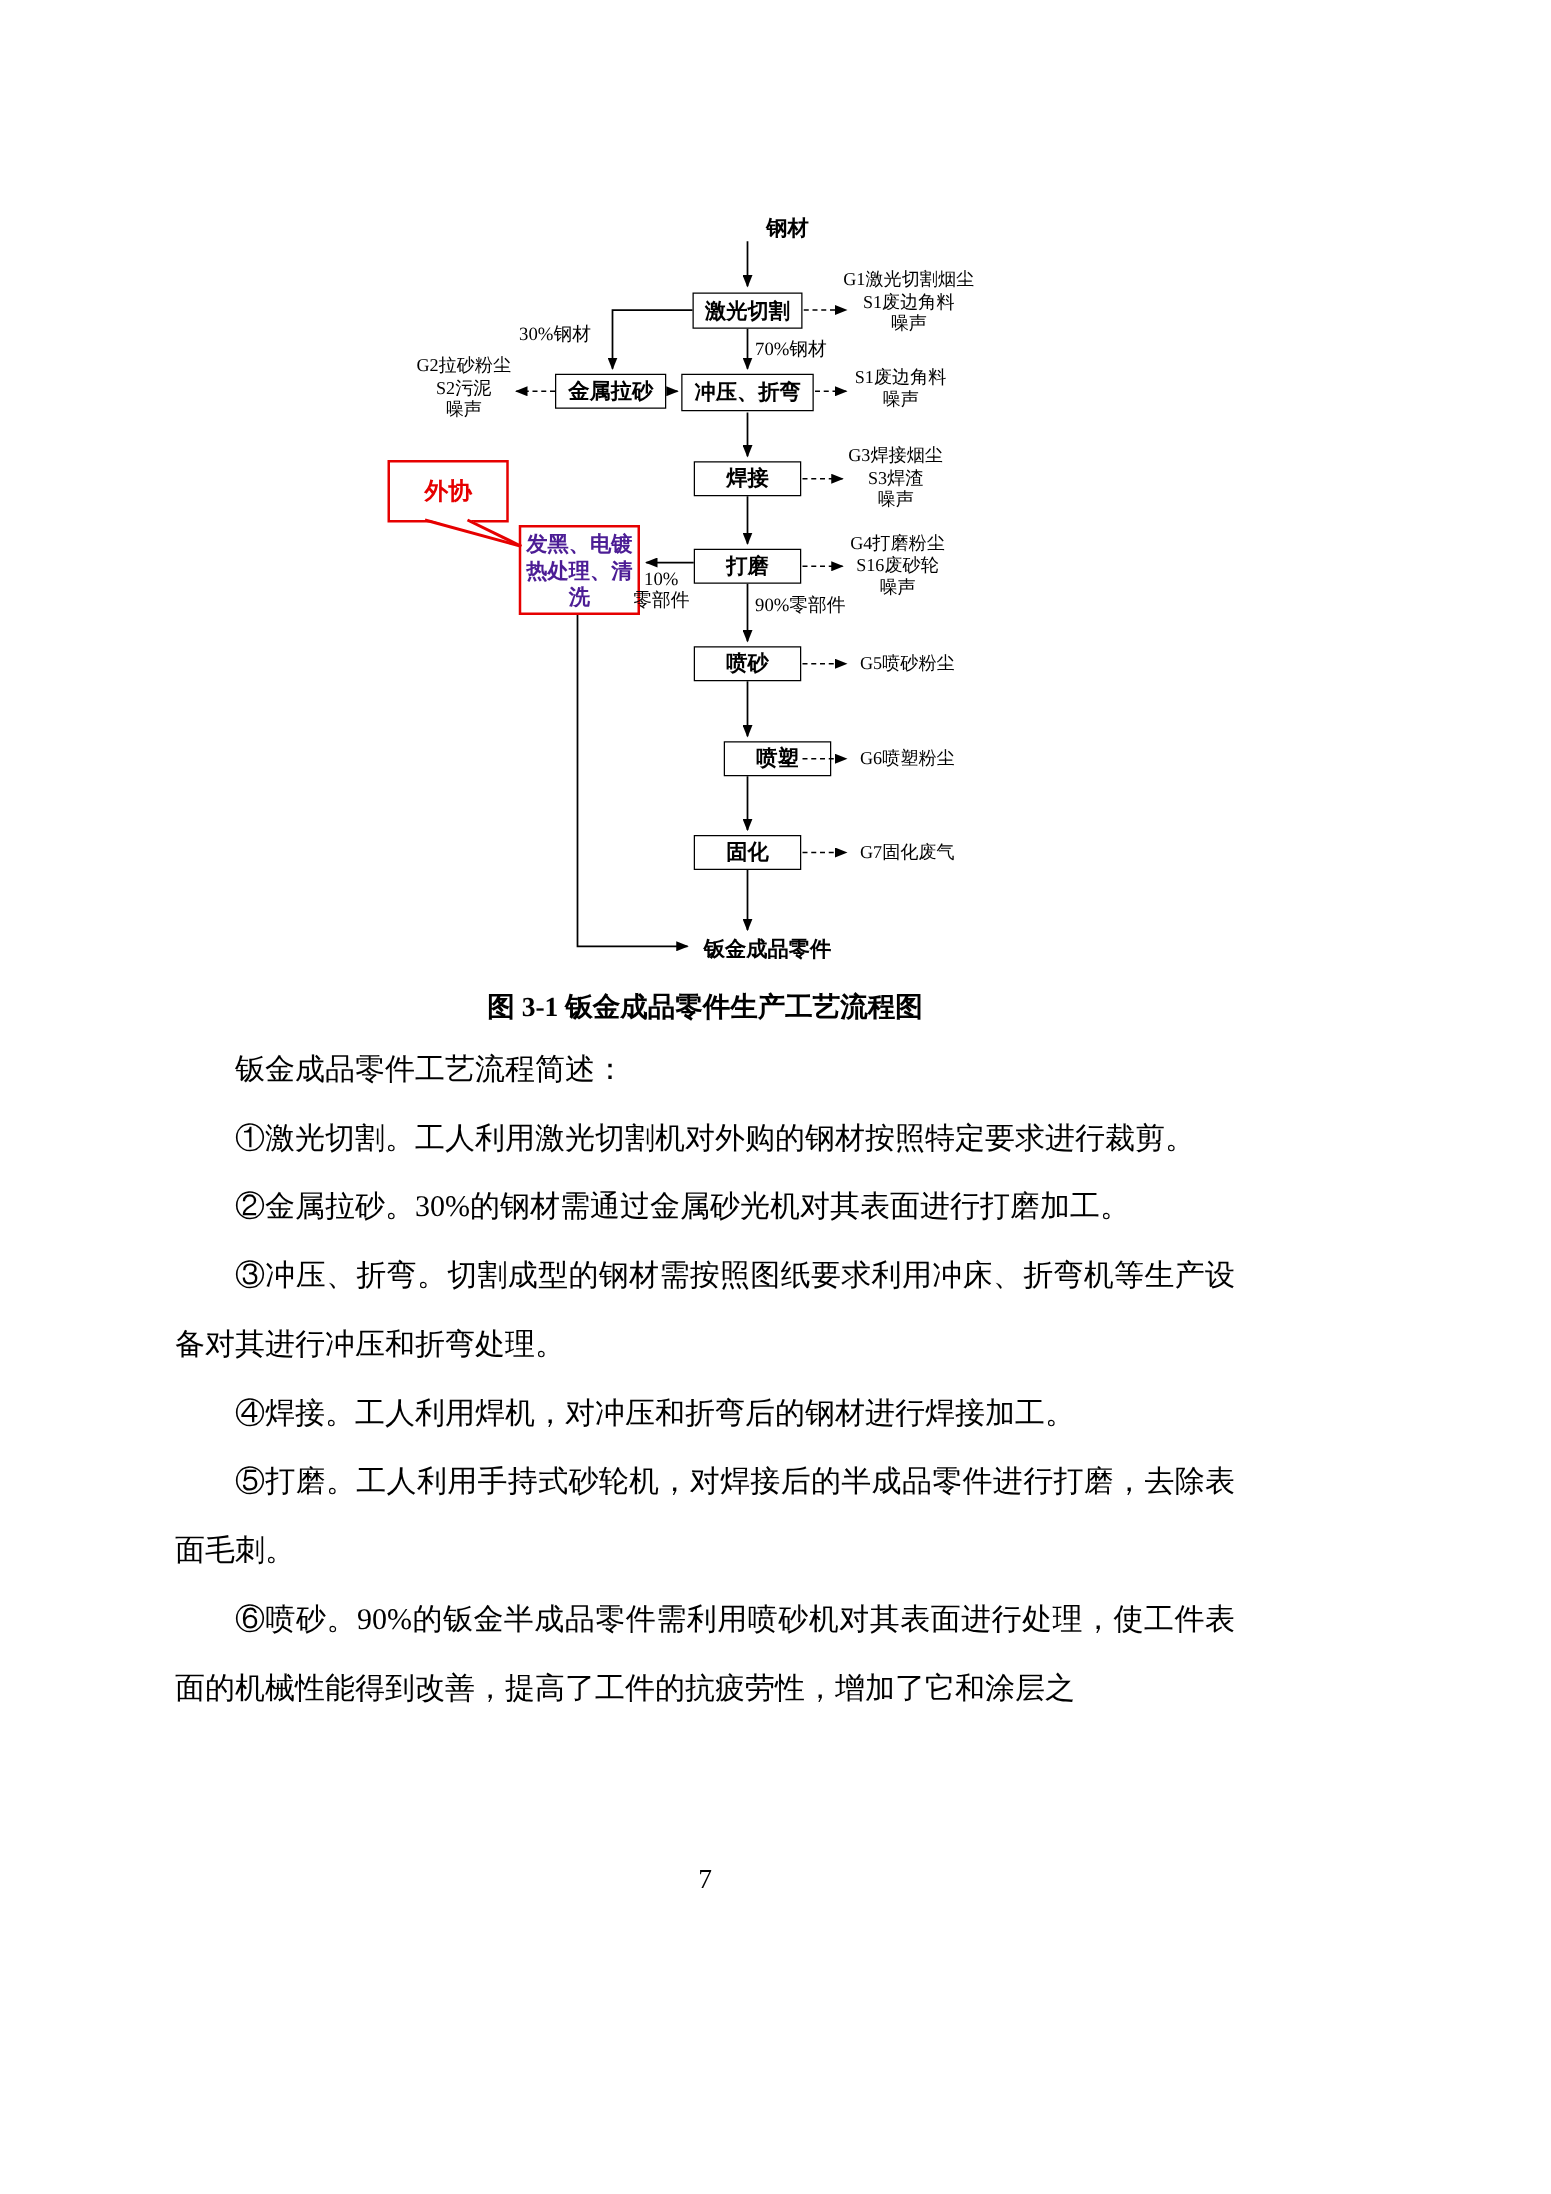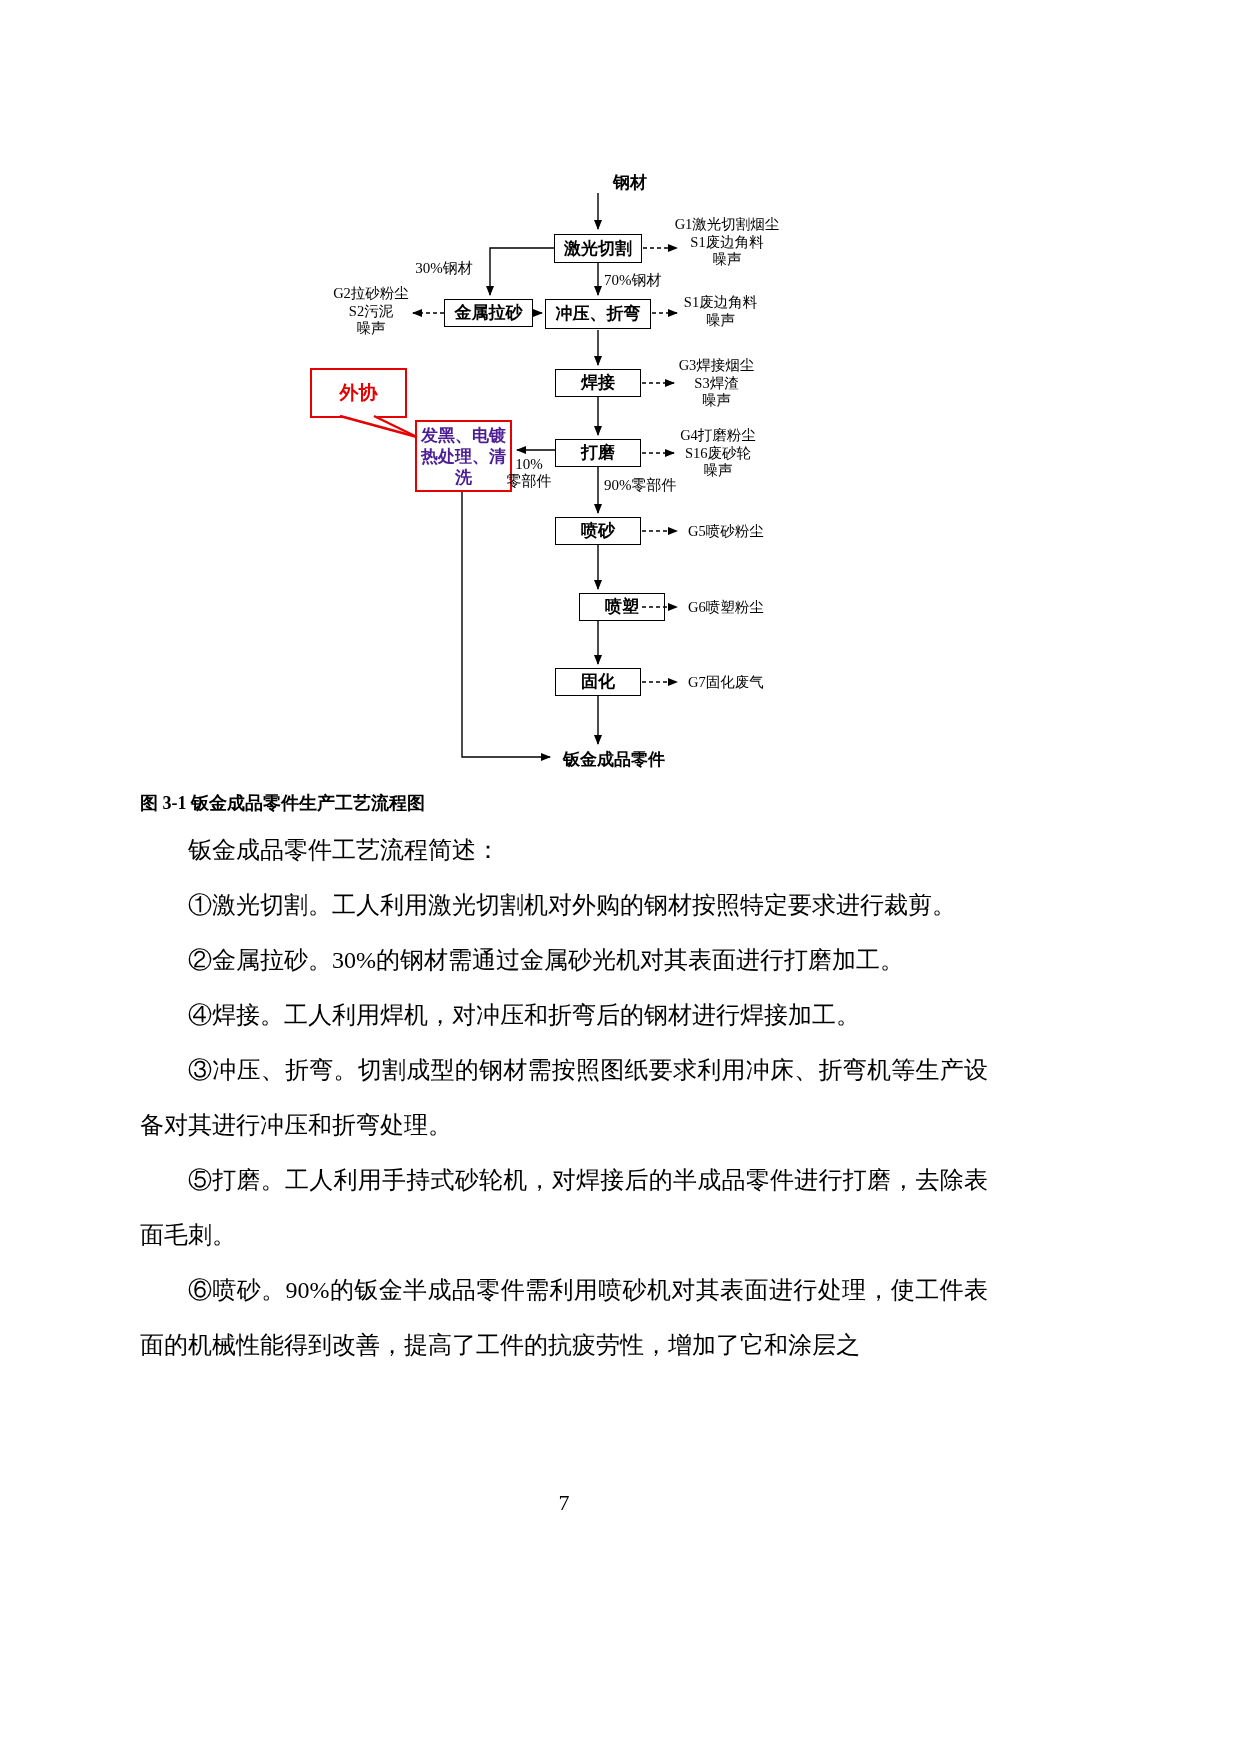--- a/index.html
+++ b/index.html
@@ -17,21 +17,21 @@
            display:flex;align-items:center;justify-content:center;
            color:#e60000;font-weight:bold;font-size:19px;margin-left:12px;}
   .nodetext{position:absolute;z-index:2;font-weight:bold;font-size:17px;text-align:center;}
   .lbl{position:absolute;z-index:2;font-size:15px;line-height:17px;}
   .lbl.c{text-align:center;}
   .em{position:absolute;z-index:2;font-size:14.5px;text-align:center;line-height:17.5px;}
   .em.single{text-align:left;}
 
   
   .content{position:absolute;left:140px;top:791px;width:848px;}
-  .caption{font-size:18px;font-weight:bold;margin:0 0 8px 0;
+  .caption{font-size:22px;font-weight:bold;text-align:center;margin:0 0 8px 0;
            font-family:"Liberation Serif","DejaVu Serif",serif;}
   .para{font-size:24px;line-height:55px;text-align:justify;text-indent:2em;margin:0;}
   .pagenum{position:absolute;left:140px;top:1490px;width:848px;text-align:center;font-size:22px;}
 </style>
 </head>
 <body>
 
 <div class="page">
 
   <div class="chart">
@@ -120,20 +120,20 @@
     <div class="em single" style="left:688px;top:523px;width:120px;">G5喷砂粉尘</div>
     <div class="em single" style="left:688px;top:599px;width:120px;">G6喷塑粉尘</div>
     <div class="em single" style="left:688px;top:674px;width:120px;">G7固化废气</div>
   </div>
 
   <div class="content">
     <h2 class="caption">图 3-1 钣金成品零件生产工艺流程图</h2>
     <p class="para">钣金成品零件工艺流程简述：</p>
     <p class="para">①激光切割。工人利用激光切割机对外购的钢材按照特定要求进行裁剪。</p>
     <p class="para">②金属拉砂。30%的钢材需通过金属砂光机对其表面进行打磨加工。</p>
+    <p class="para">③冲压、折弯。切割成型的钢材需按照图纸要求利用冲床、折弯机等生产设备对其进行冲压和折弯处理。</p>
     <p class="para">④焊接。工人利用焊机，对冲压和折弯后的钢材进行焊接加工。</p>
-    <p class="para">③冲压、折弯。切割成型的钢材需按照图纸要求利用冲床、折弯机等生产设备对其进行冲压和折弯处理。</p>
     <p class="para">⑤打磨。工人利用手持式砂轮机，对焊接后的半成品零件进行打磨，去除表面毛刺。</p>
     <p class="para">⑥喷砂。90%的钣金半成品零件需利用喷砂机对其表面进行处理，使工件表面的机械性能得到改善，提高了工件的抗疲劳性，增加了它和涂层之</p>
   </div>
 
   <div class="pagenum">7</div>
 </div>
 
 </body></html>

